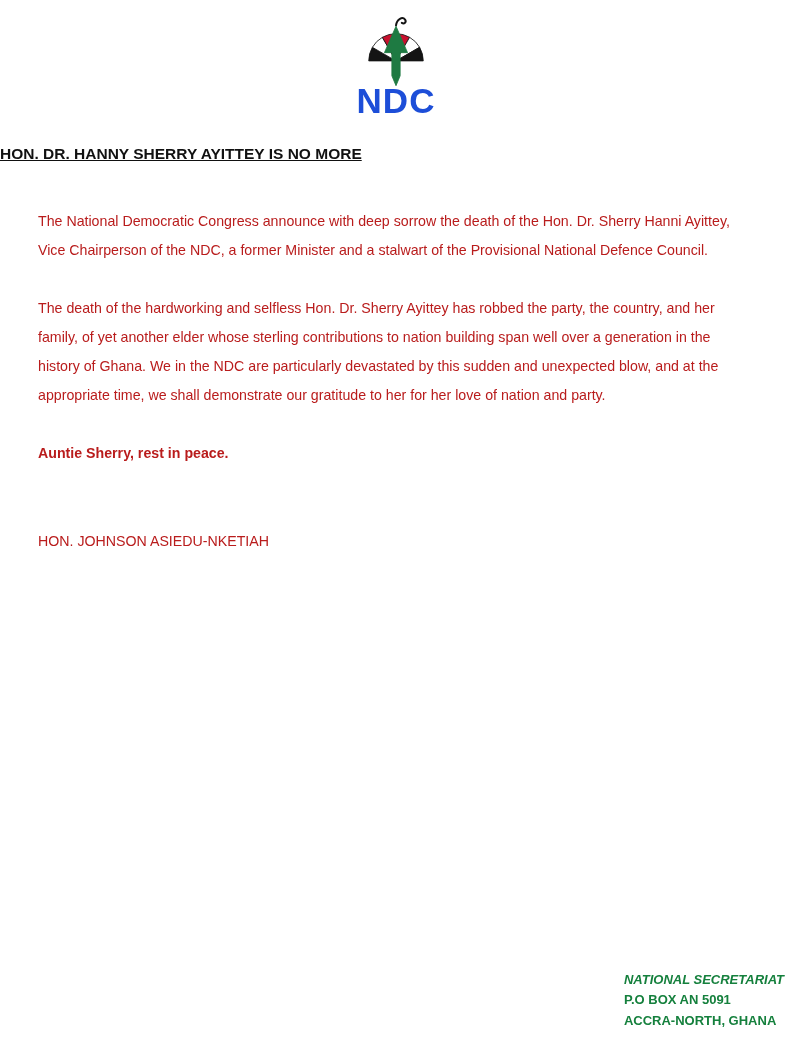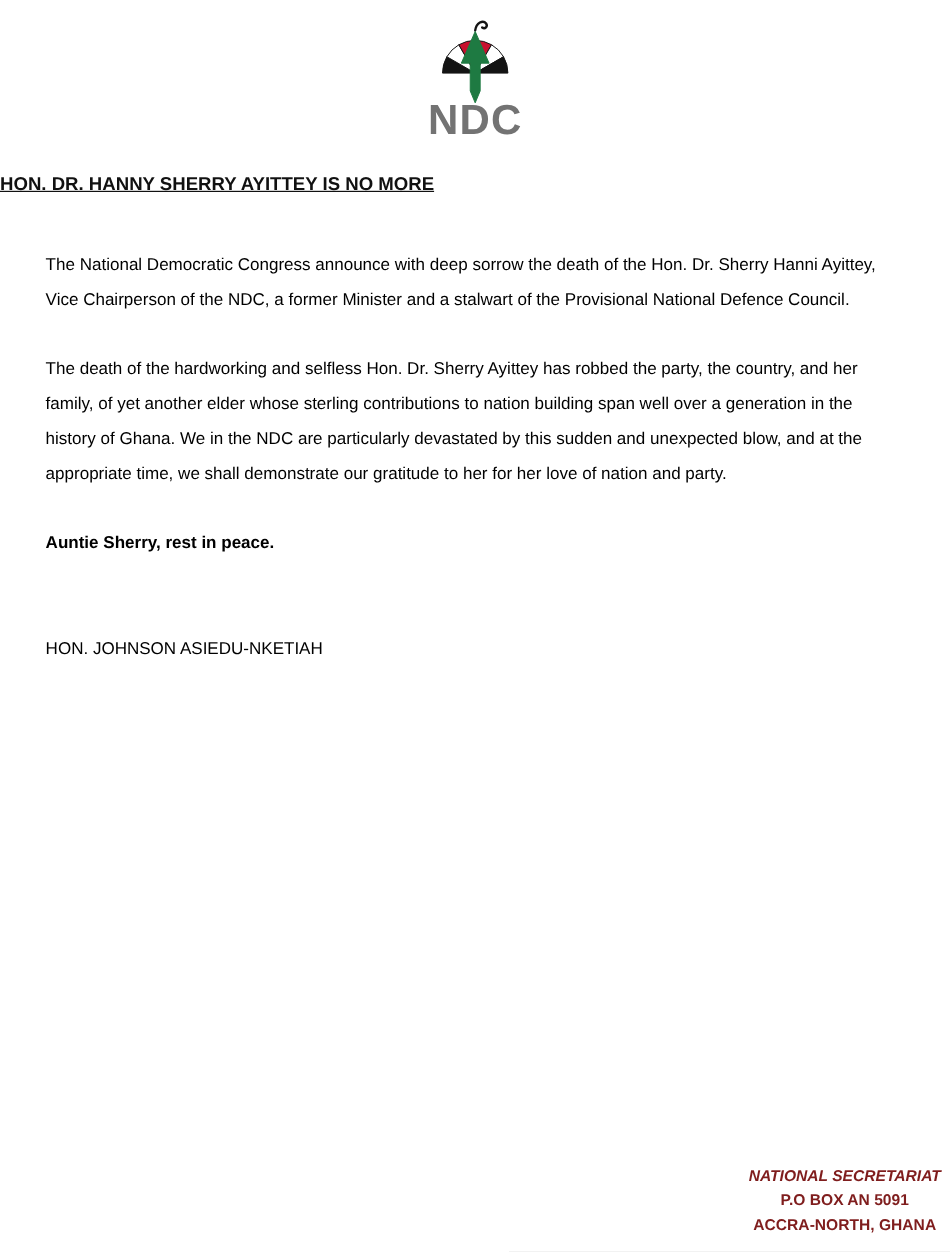--- a/index.html
+++ b/index.html
@@ -14,46 +14,46 @@
     overflow:hidden;
   }
   .logo-block { text-align:center; padding-top:13px; }
   .umbrella { display:block; margin:0 auto; width:80px; height:76px; }
   .ndc-wordmark {
     display:block;
     margin-top:-8px;
     font-size:35px;
     font-weight:bold;
     letter-spacing:1px;
-    color:#737373;
+    color:#1d4ed8;
   }
   .doc-title {
     margin-top:24px;
     text-align:left;
     font-weight:bold;
     font-size:15.5px;
     text-decoration:underline;
     color:#111111;
   }
   .body-text {
     margin:44px 36px 0 38px;
     font-size:14.2px;
     line-height:29px;
-    color:#000000;
+    color:#b91c1c;
   }
   .body-text p { margin-bottom:29px; }
   .closing-block { margin-top:29px;font-weight:bold; }
   .closing-block div { line-height:29px; }
   .signature-block { margin-top:59px; }
   .signature-block div { line-height:29px; }
   .footer-block {
     position:absolute;
     right:8px; bottom:12px;
-    text-align:center;
-    color:#7f1d1d;
+    text-align:left;
+    color:#15803d;
     font-weight:bold;
     font-size:13px;
     line-height:20.5px;
   }
   .footer-secretariat { font-style:italic; }
 </style>
 </head>
 <body>
 
 <div class="page">

